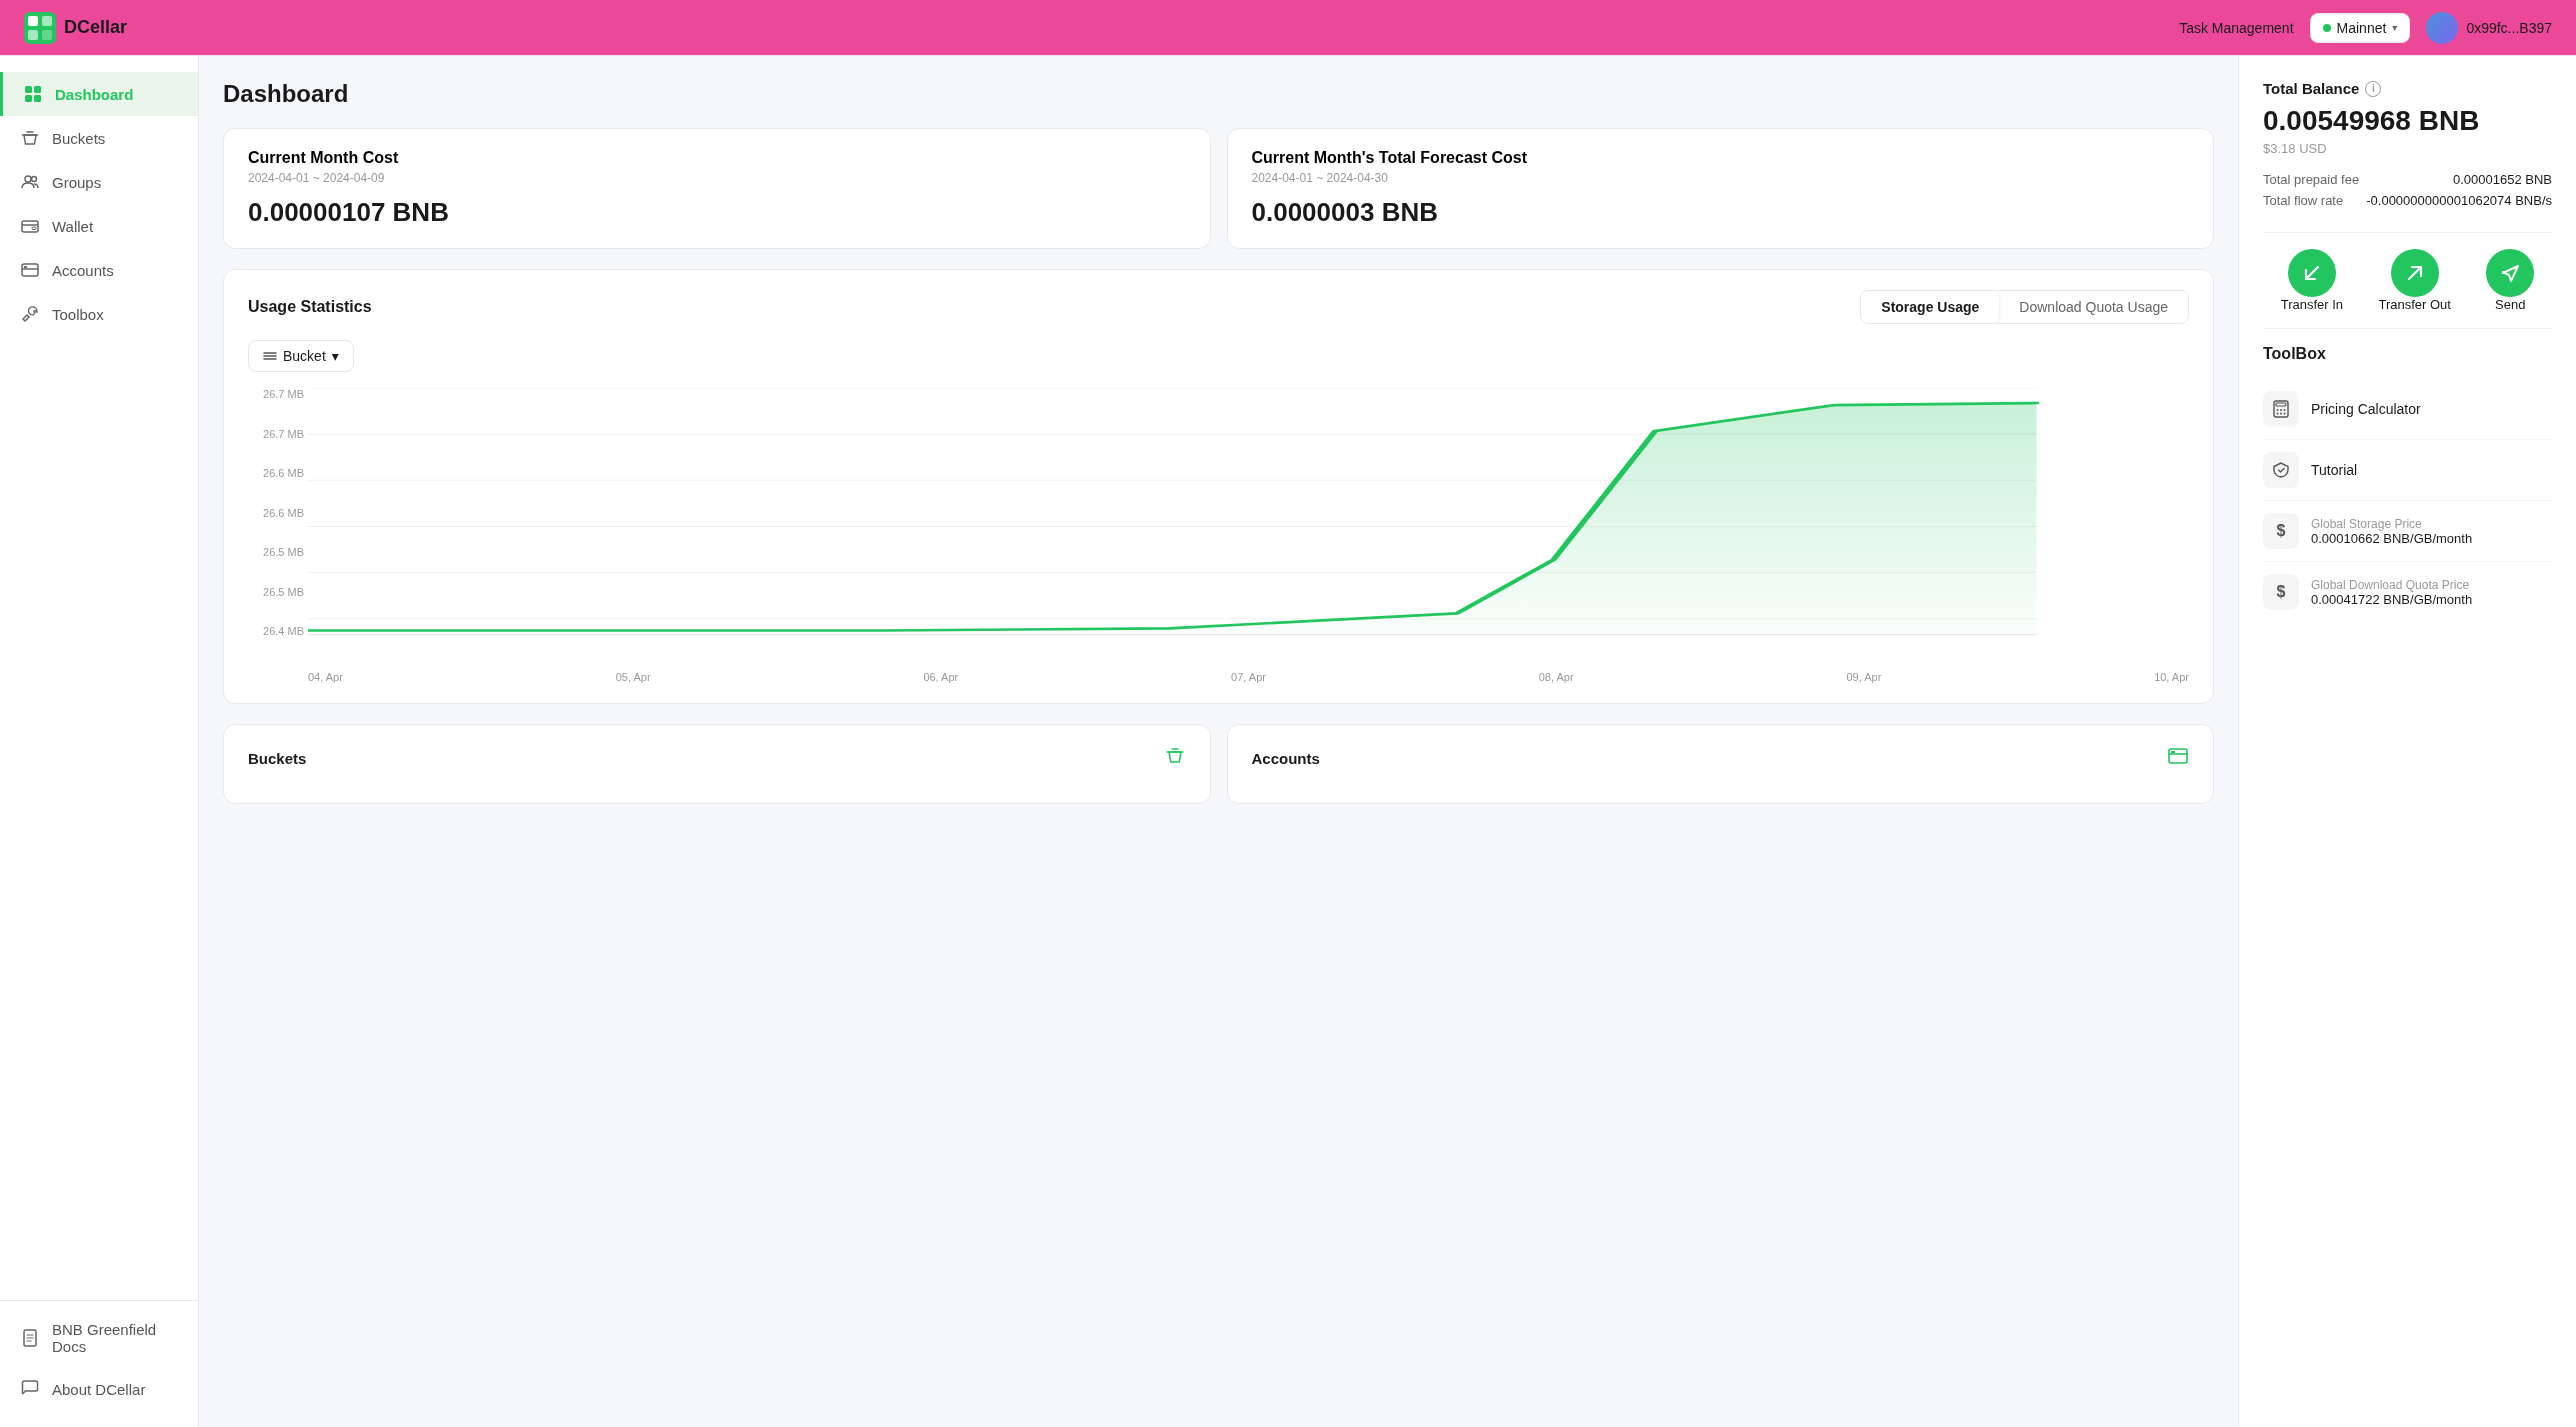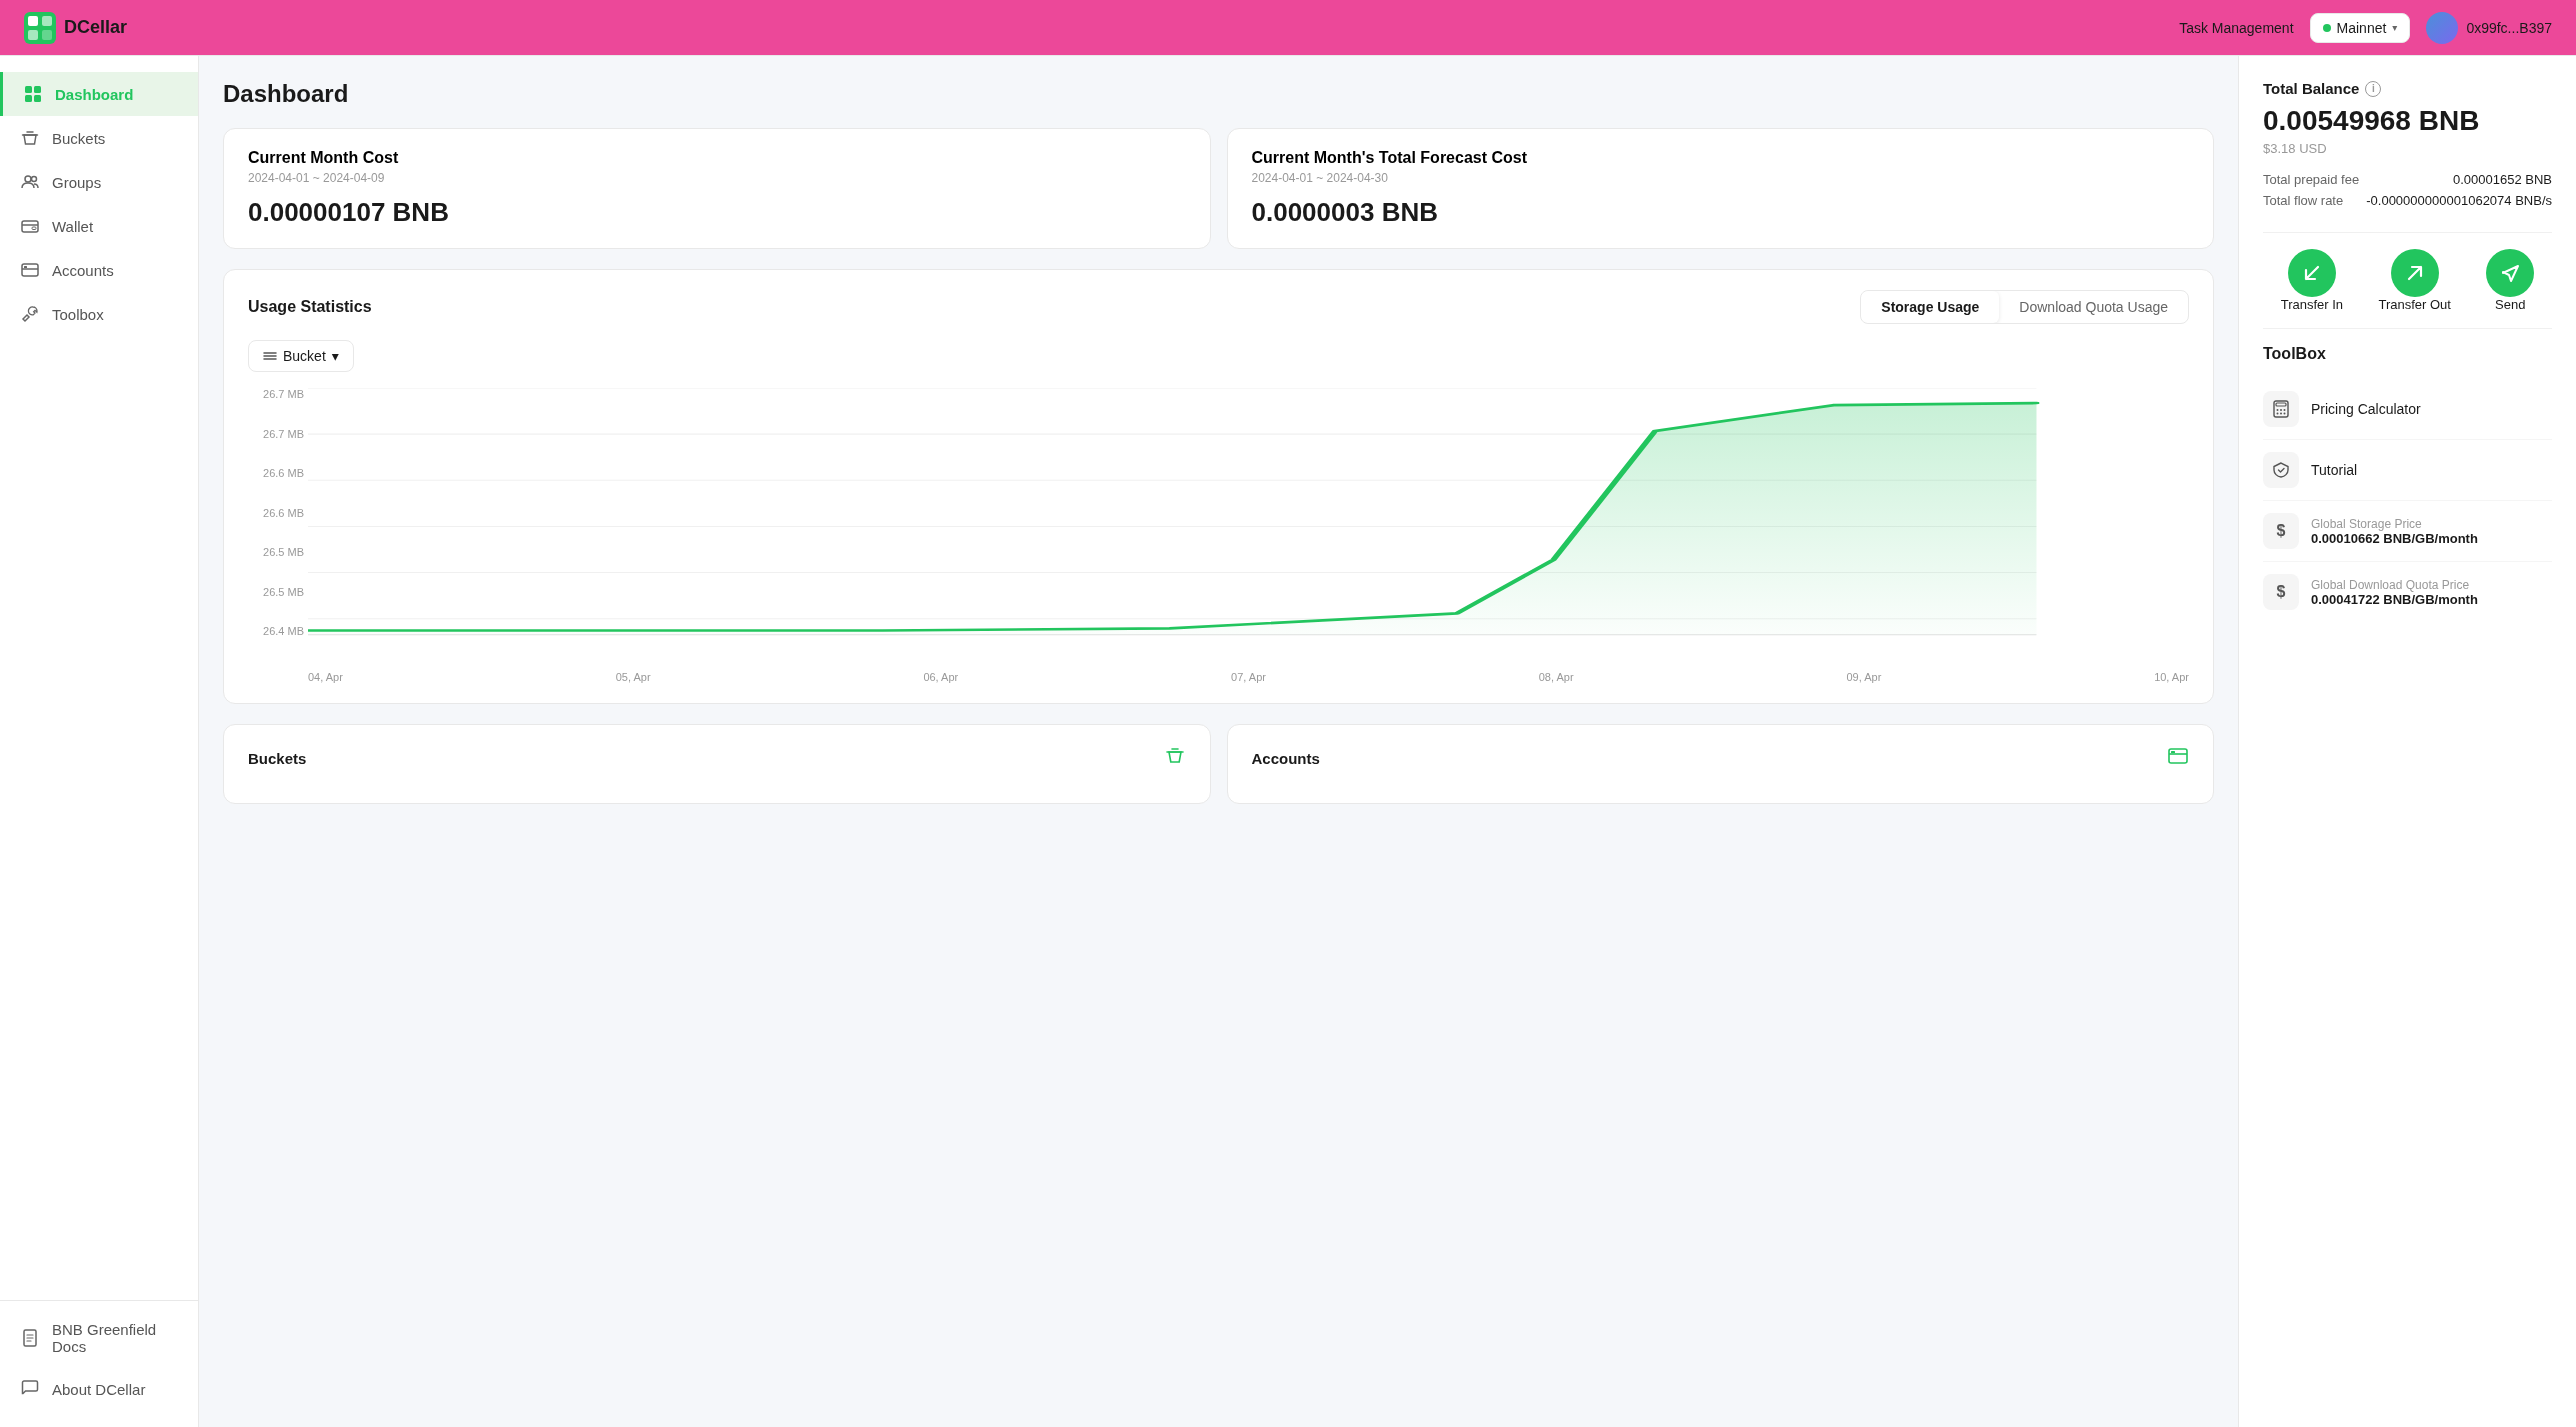--- a/index.html
+++ b/index.html
@@ -83,21 +83,21 @@
     .action-label { font-size: 13px; color: #1a1a1a; }
 
     
     .toolbox-section { }
     .toolbox-title { font-size: 16px; font-weight: 700; margin-bottom: 16px; }
     .toolbox-item { display: flex; align-items: center; gap: 12px; padding: 12px 0; border-bottom: 1px solid #f5f5f5; cursor: pointer; }
     .toolbox-item:last-child { border-bottom: none; }
     .toolbox-item-icon { width: 36px; height: 36px; border-radius: 8px; background: #f5f5f5; display: flex; align-items: center; justify-content: center; font-size: 16px; flex-shrink: 0; }
     .toolbox-item-text { font-size: 14px; font-weight: 500; color: #1a1a1a; }
     .toolbox-item-sub { font-size: 12px; color: #999; }
-    .toolbox-item-subval { font-size: 13px; font-weight: 700; color: #1a1a1a; }
+    .toolbox-item-subval { font-size: 13px; font-weight: 400; color: #1a1a1a; }
 
     
     .net-dot { width: 8px; height: 8px; border-radius: 50%; background: #22c55e; flex-shrink: 0; }
   </style>
 </head>
 <body>
 
 <div class="app">
 
   <header class="header">

